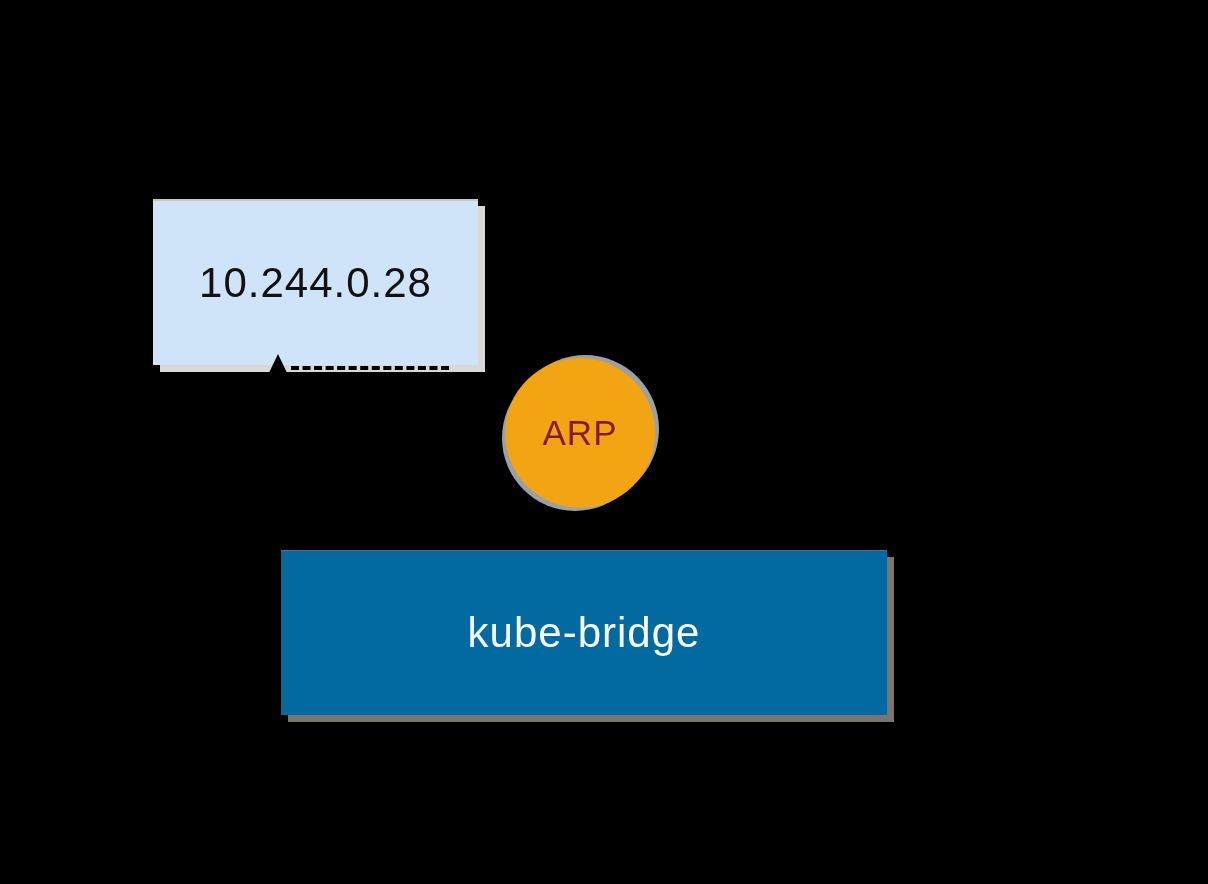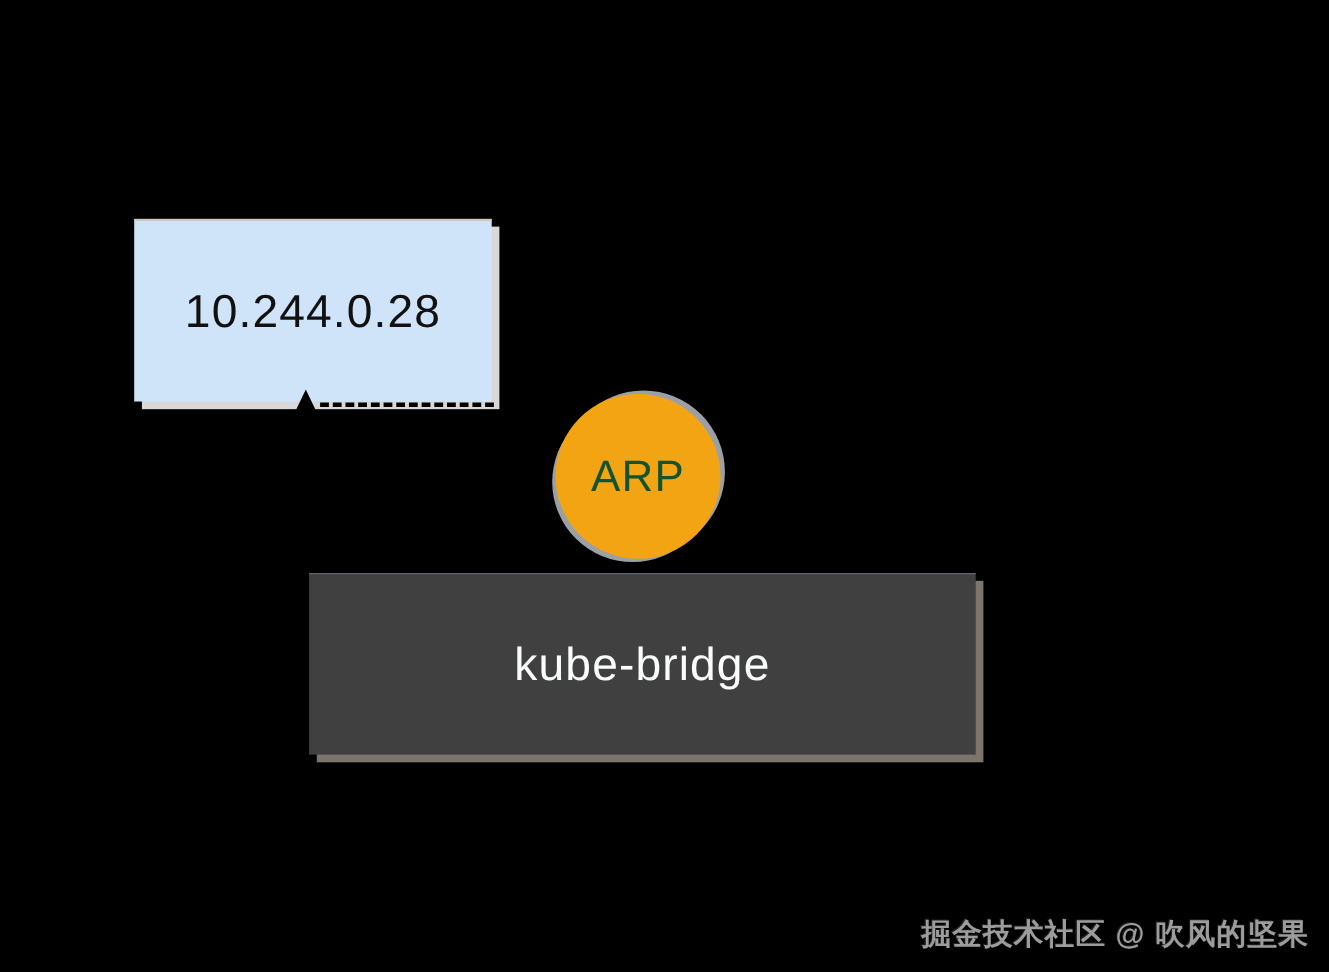--- a/index.html
+++ b/index.html
@@ -21,20 +21,21 @@
     top: 199px;
     width: 325px;
     height: 166px;
     background: #CFE4F9;
     border-top: 2px solid #cfc7b9;
     box-sizing: border-box;
     box-shadow: 7px 7px 0 0 #D8D8D8;
     display: flex;
     align-items: center;
     justify-content: center;
+    margin-left: 31px;
   }
   .pod-box .pod-label {
     font-size: 42px;
     color: #111111;
     letter-spacing: 1px;
   }
   .pod-box.left  { left: 122px; }
   .pod-box.right { left: 762px; }
 
   
@@ -45,33 +46,33 @@
     width: 150px;
     height: 150px;
     border-radius: 50%;
     background: #F2A413;
     box-shadow: 5px -4px 0 -1px #9AA0A6, -5px 5px 0 -2px #9AA0A6;
     display: flex;
     align-items: center;
     justify-content: center;
   }
   .arp-circle .arp-label {
-    font-size: 40px;
-    color: #14532d;
+    font-size: 35px;
+    color: #7f1d1d;
     letter-spacing: 1px;
   }
 
   
   .bridge-box {
     position: absolute;
     left: 281px;
-    top: 521px;
+    top: 550px;
     width: 606px;
     height: 165px;
-    background: #404040;
+    background: #0369a1;
     border-top: 1px solid #5d6c7f;
     box-sizing: border-box;
     box-shadow: 7px 7px 0 0 #7B756E;
     display: flex;
     align-items: center;
     justify-content: center;
   }
   .bridge-box .bridge-label {
     font-size: 42px;
     color: #FAFBFC;
@@ -140,15 +141,14 @@
   <div class="arp-circle">
     <span class="arp-label">ARP</span>
   </div>
 
   <div class="arrowhead-down"></div>
 
   <div class="bridge-box">
     <span class="bridge-label">kube-bridge</span>
   </div>
 
-  <div class="watermark">掘金技术社区 @ 吹风的坚果</div>
 
 </div>
 
 </body></html>

